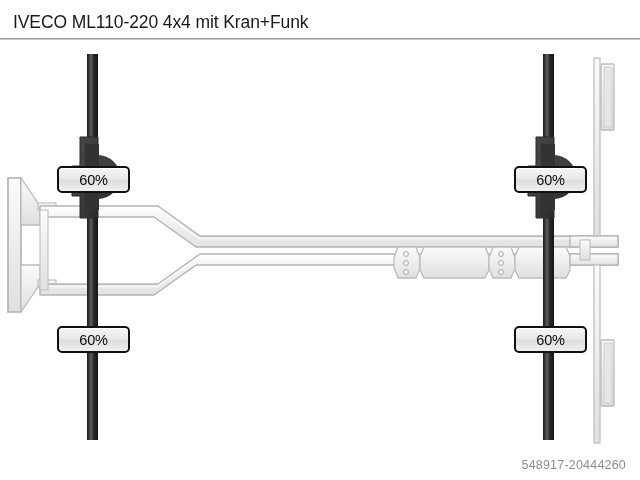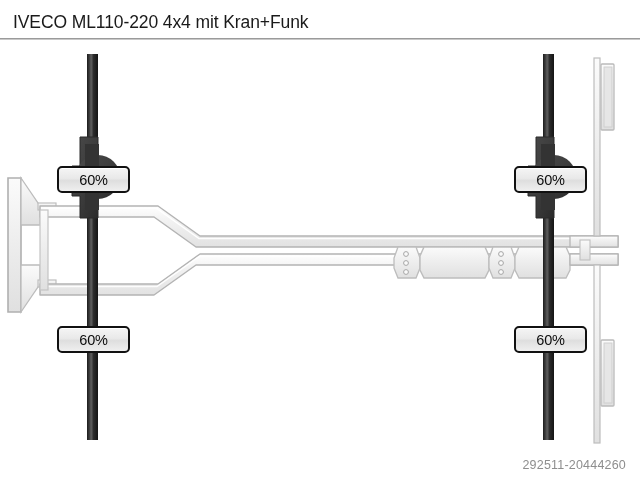--- a/index.html
+++ b/index.html
@@ -248,16 +248,16 @@
 
     <div class="tread-badge" id="badge-front-right">60%</div>
 
     <div class="tread-badge" id="badge-rear-left">60%</div>
 
     <div class="tread-badge" id="badge-rear-right">60%</div>
 
   </div>
 
   <div id="footer">
-    <div id="listing-id">292511-20444260</div>
+    <div id="listing-id">548917-20444260</div>
   </div>
 
 </div>
 
 </body></html>

